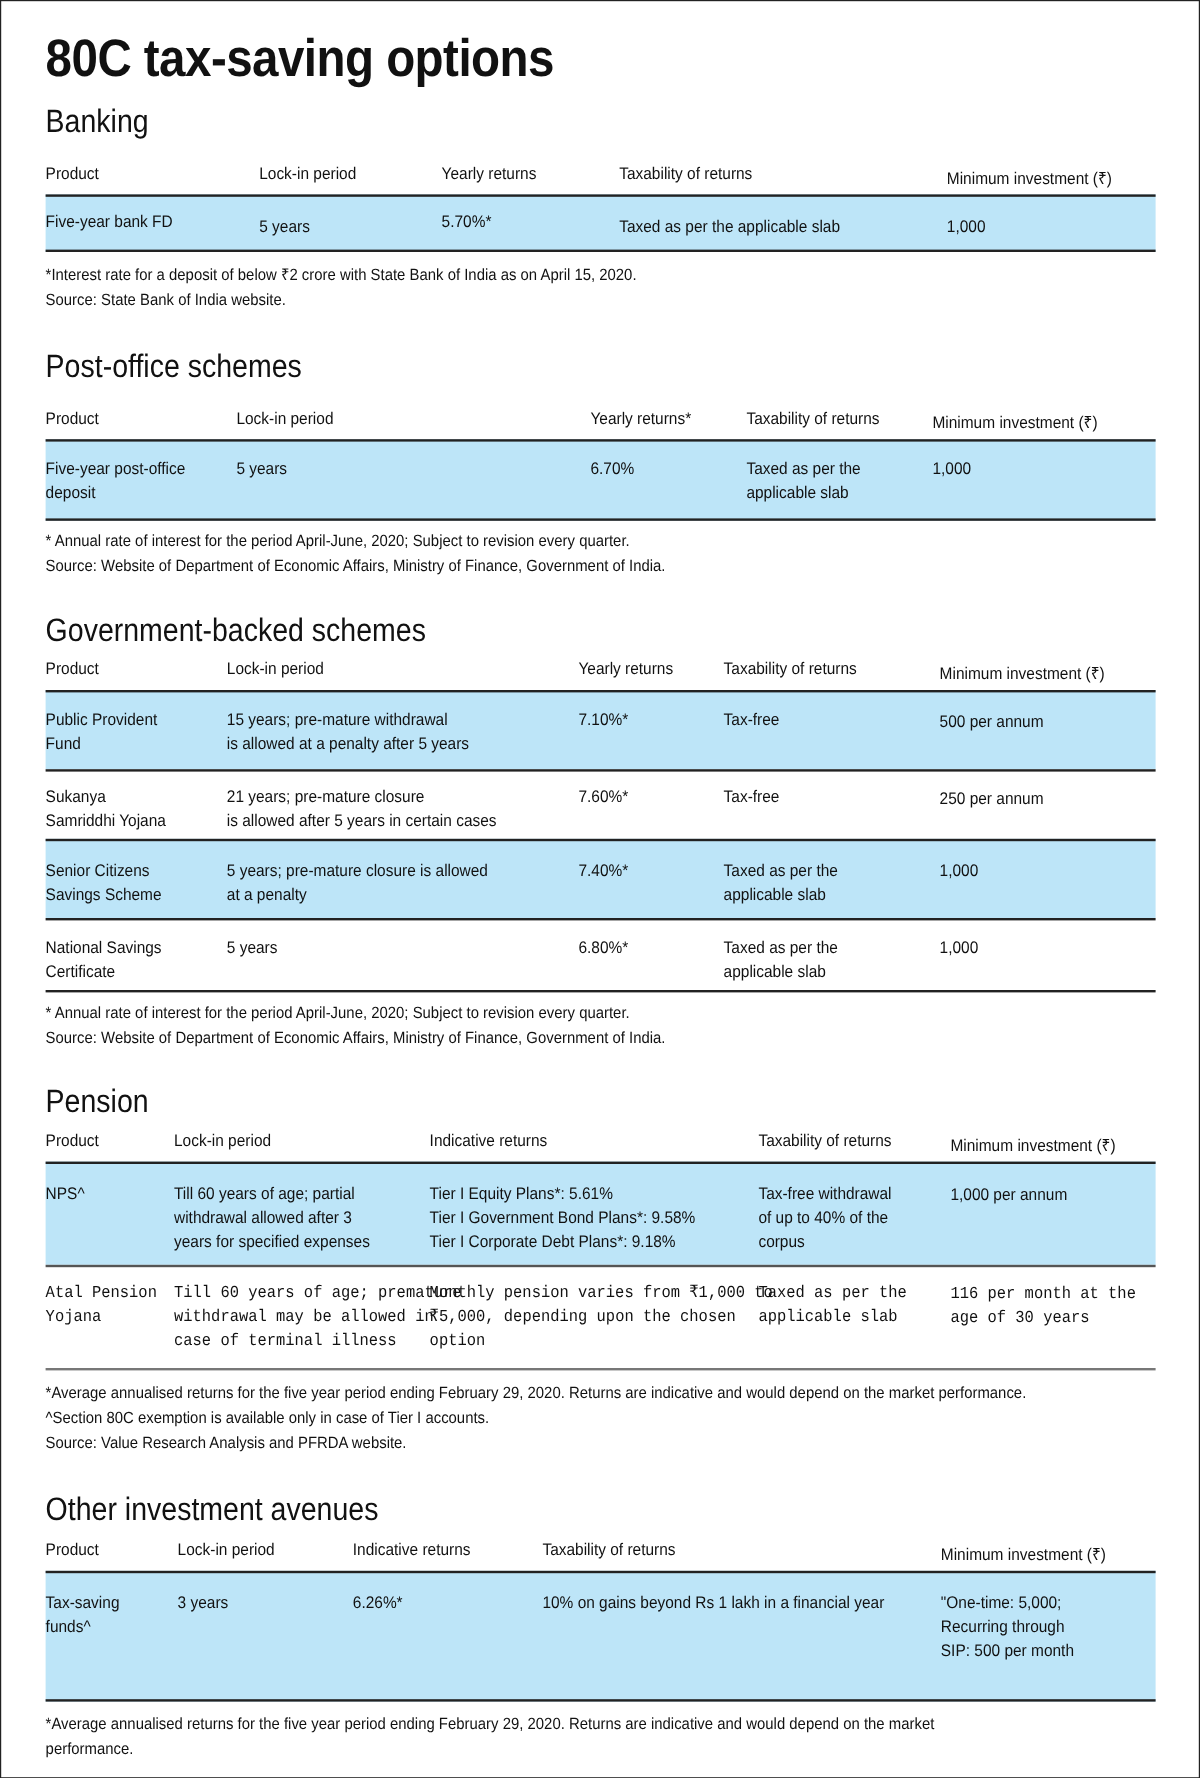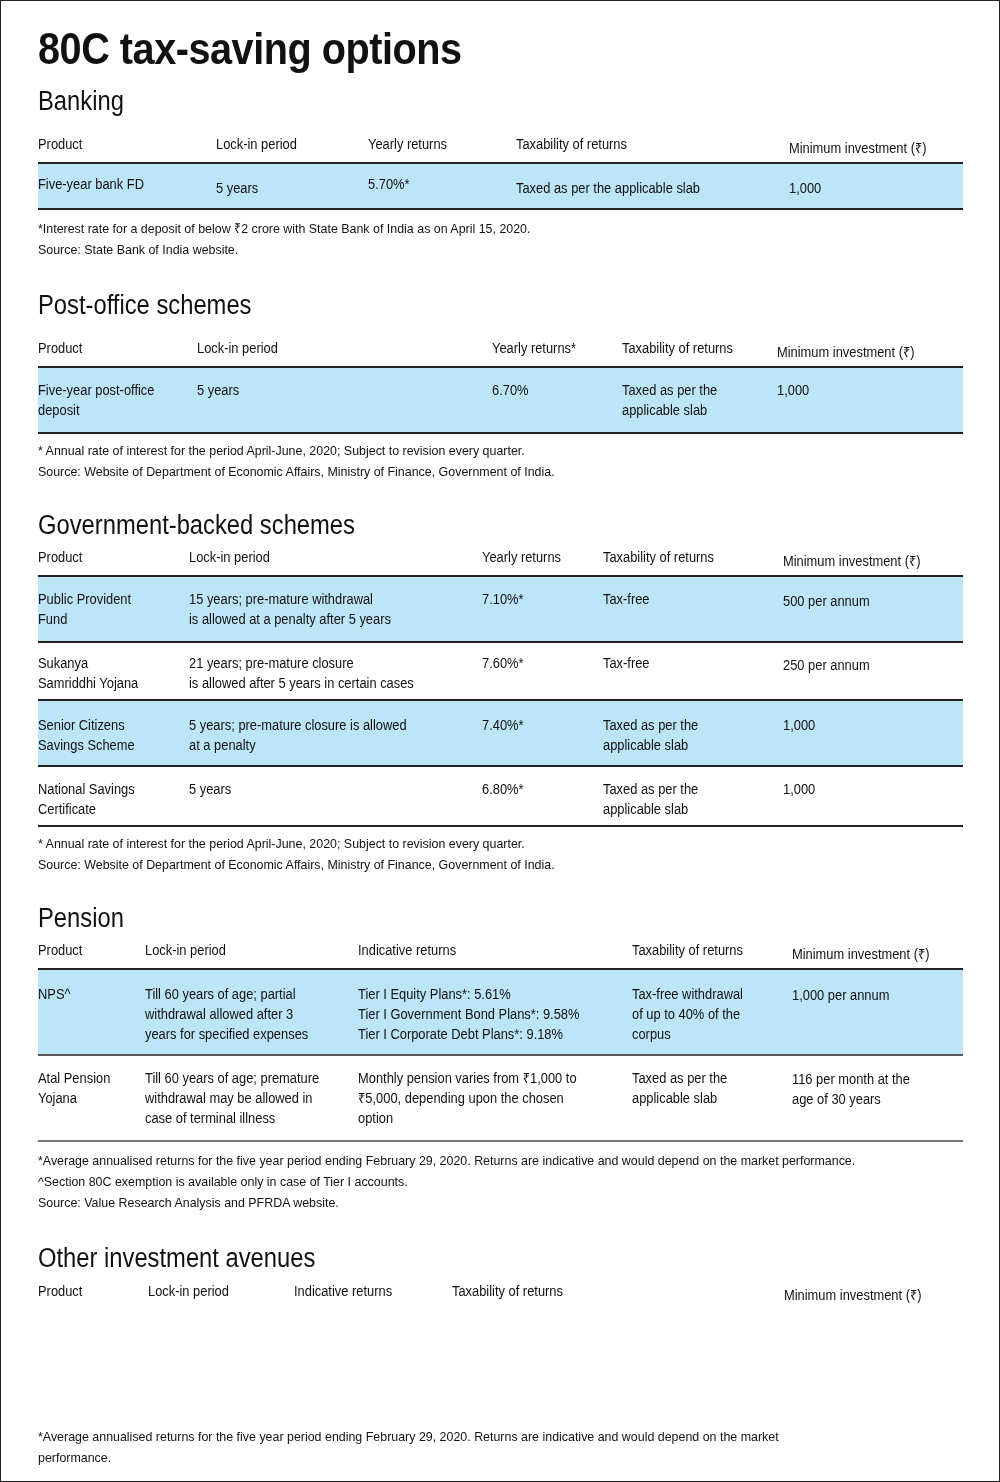--- a/index.html
+++ b/index.html
@@ -9,21 +9,21 @@
   .title { position: absolute; left: 38px; top: 24px; font-size: 44px; font-weight: bold;
            letter-spacing: -0.5px; transform: scaleX(0.9); transform-origin: left top; margin: 0; }
   .section-title { position: absolute; left: 38px; font-size: 27px; margin: 0; font-weight: normal;
                    transform: scaleX(0.88); transform-origin: left top; }
   .tbl { position: absolute; left: 38px; width: 925px; }
   .hdr { position: relative; height: 26px; font-size: 14px; }
   .hdr span, .row span { position: absolute; white-space: pre-line; transform: scaleX(0.92); transform-origin: left top; }
   .row { position: relative; border-top: 2px solid #222; font-size: 14px; line-height: 20px; }
   .row.blue { background: #bde5f8; }
   .row.last { border-bottom: 2px solid #222; }
-  .row.last-grey { border-bottom: 2px solid #777; }
+  .row.last-grey { border-bottom: 2px solid #777; font-family: Liberation Mono, monospace; }
   .note { position: absolute; left: 38px; font-size: 13.5px; line-height: 21px;
           transform: scaleX(0.92); transform-origin: left top; width: 950px; }
   .note div { white-space: pre-line; }
 </style>
 </head>
 <body>
 
 <div class="frame"></div>
 
 <h1 class="title">80C tax-saving options</h1>
@@ -171,17 +171,27 @@
 
 <h2 class="section-title" style="top:1243px">Other investment avenues</h2>
 <div class="tbl" style="top:1283px">
   <div class="hdr">
     <span style="left:0">Product</span>
     <span style="left:110px">Lock-in period</span>
     <span style="left:256px">Indicative returns</span>
     <span style="left:414px">Taxability of returns</span>
     <span style="left:746px;top:2px">Minimum investment (₹)</span>
   </div>
+  <div class="row blue last" style="height:105px">
+    <span style="left:0;top:14px">Tax-saving
+funds^</span>
+    <span style="left:110px;top:14px">3 years</span>
+    <span style="left:256px;top:14px">6.26%*</span>
+    <span style="left:414px;top:14px">10% on gains beyond Rs 1 lakh in a financial year</span>
+    <span style="left:746px;top:14px">"One-time: 5,000;
+Recurring through
+SIP: 500 per month</span>
+  </div>
 </div>
 <div class="note" style="top:1426px">
   <div>*Average annualised returns for the five year period ending February 29, 2020. Returns are indicative and would depend on the market
 performance.</div>
 </div>
 
 </body></html>

